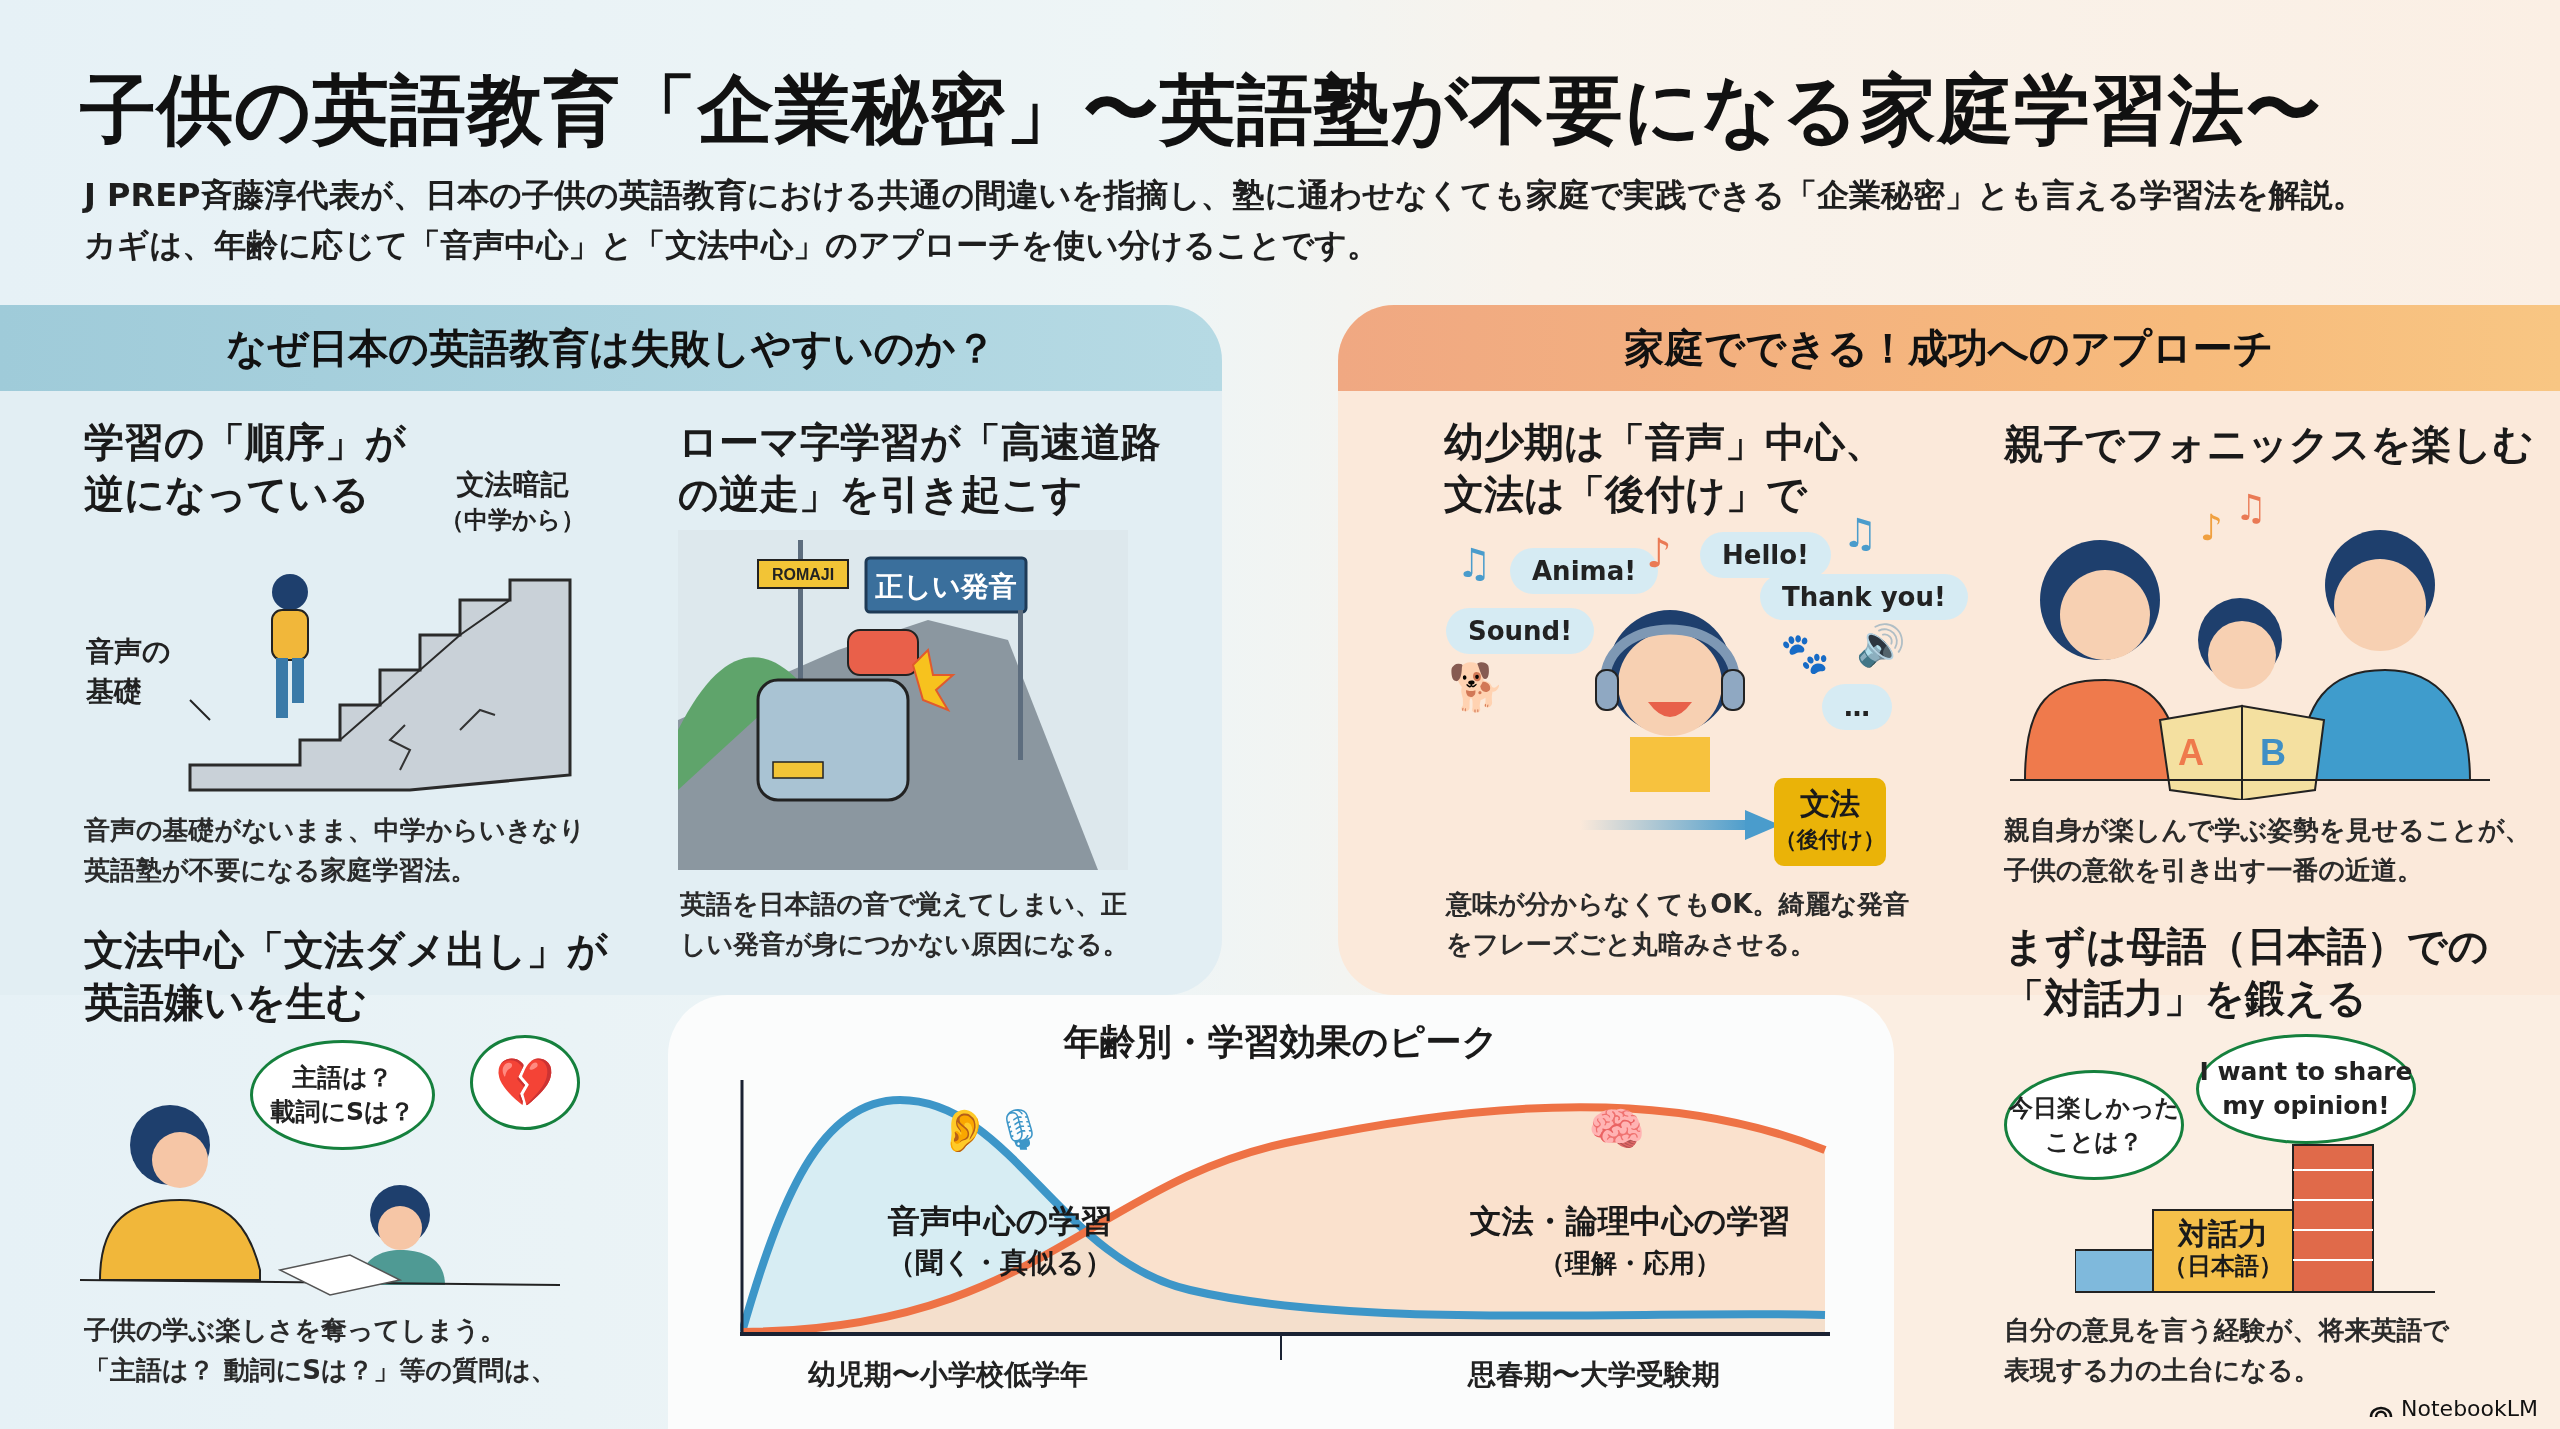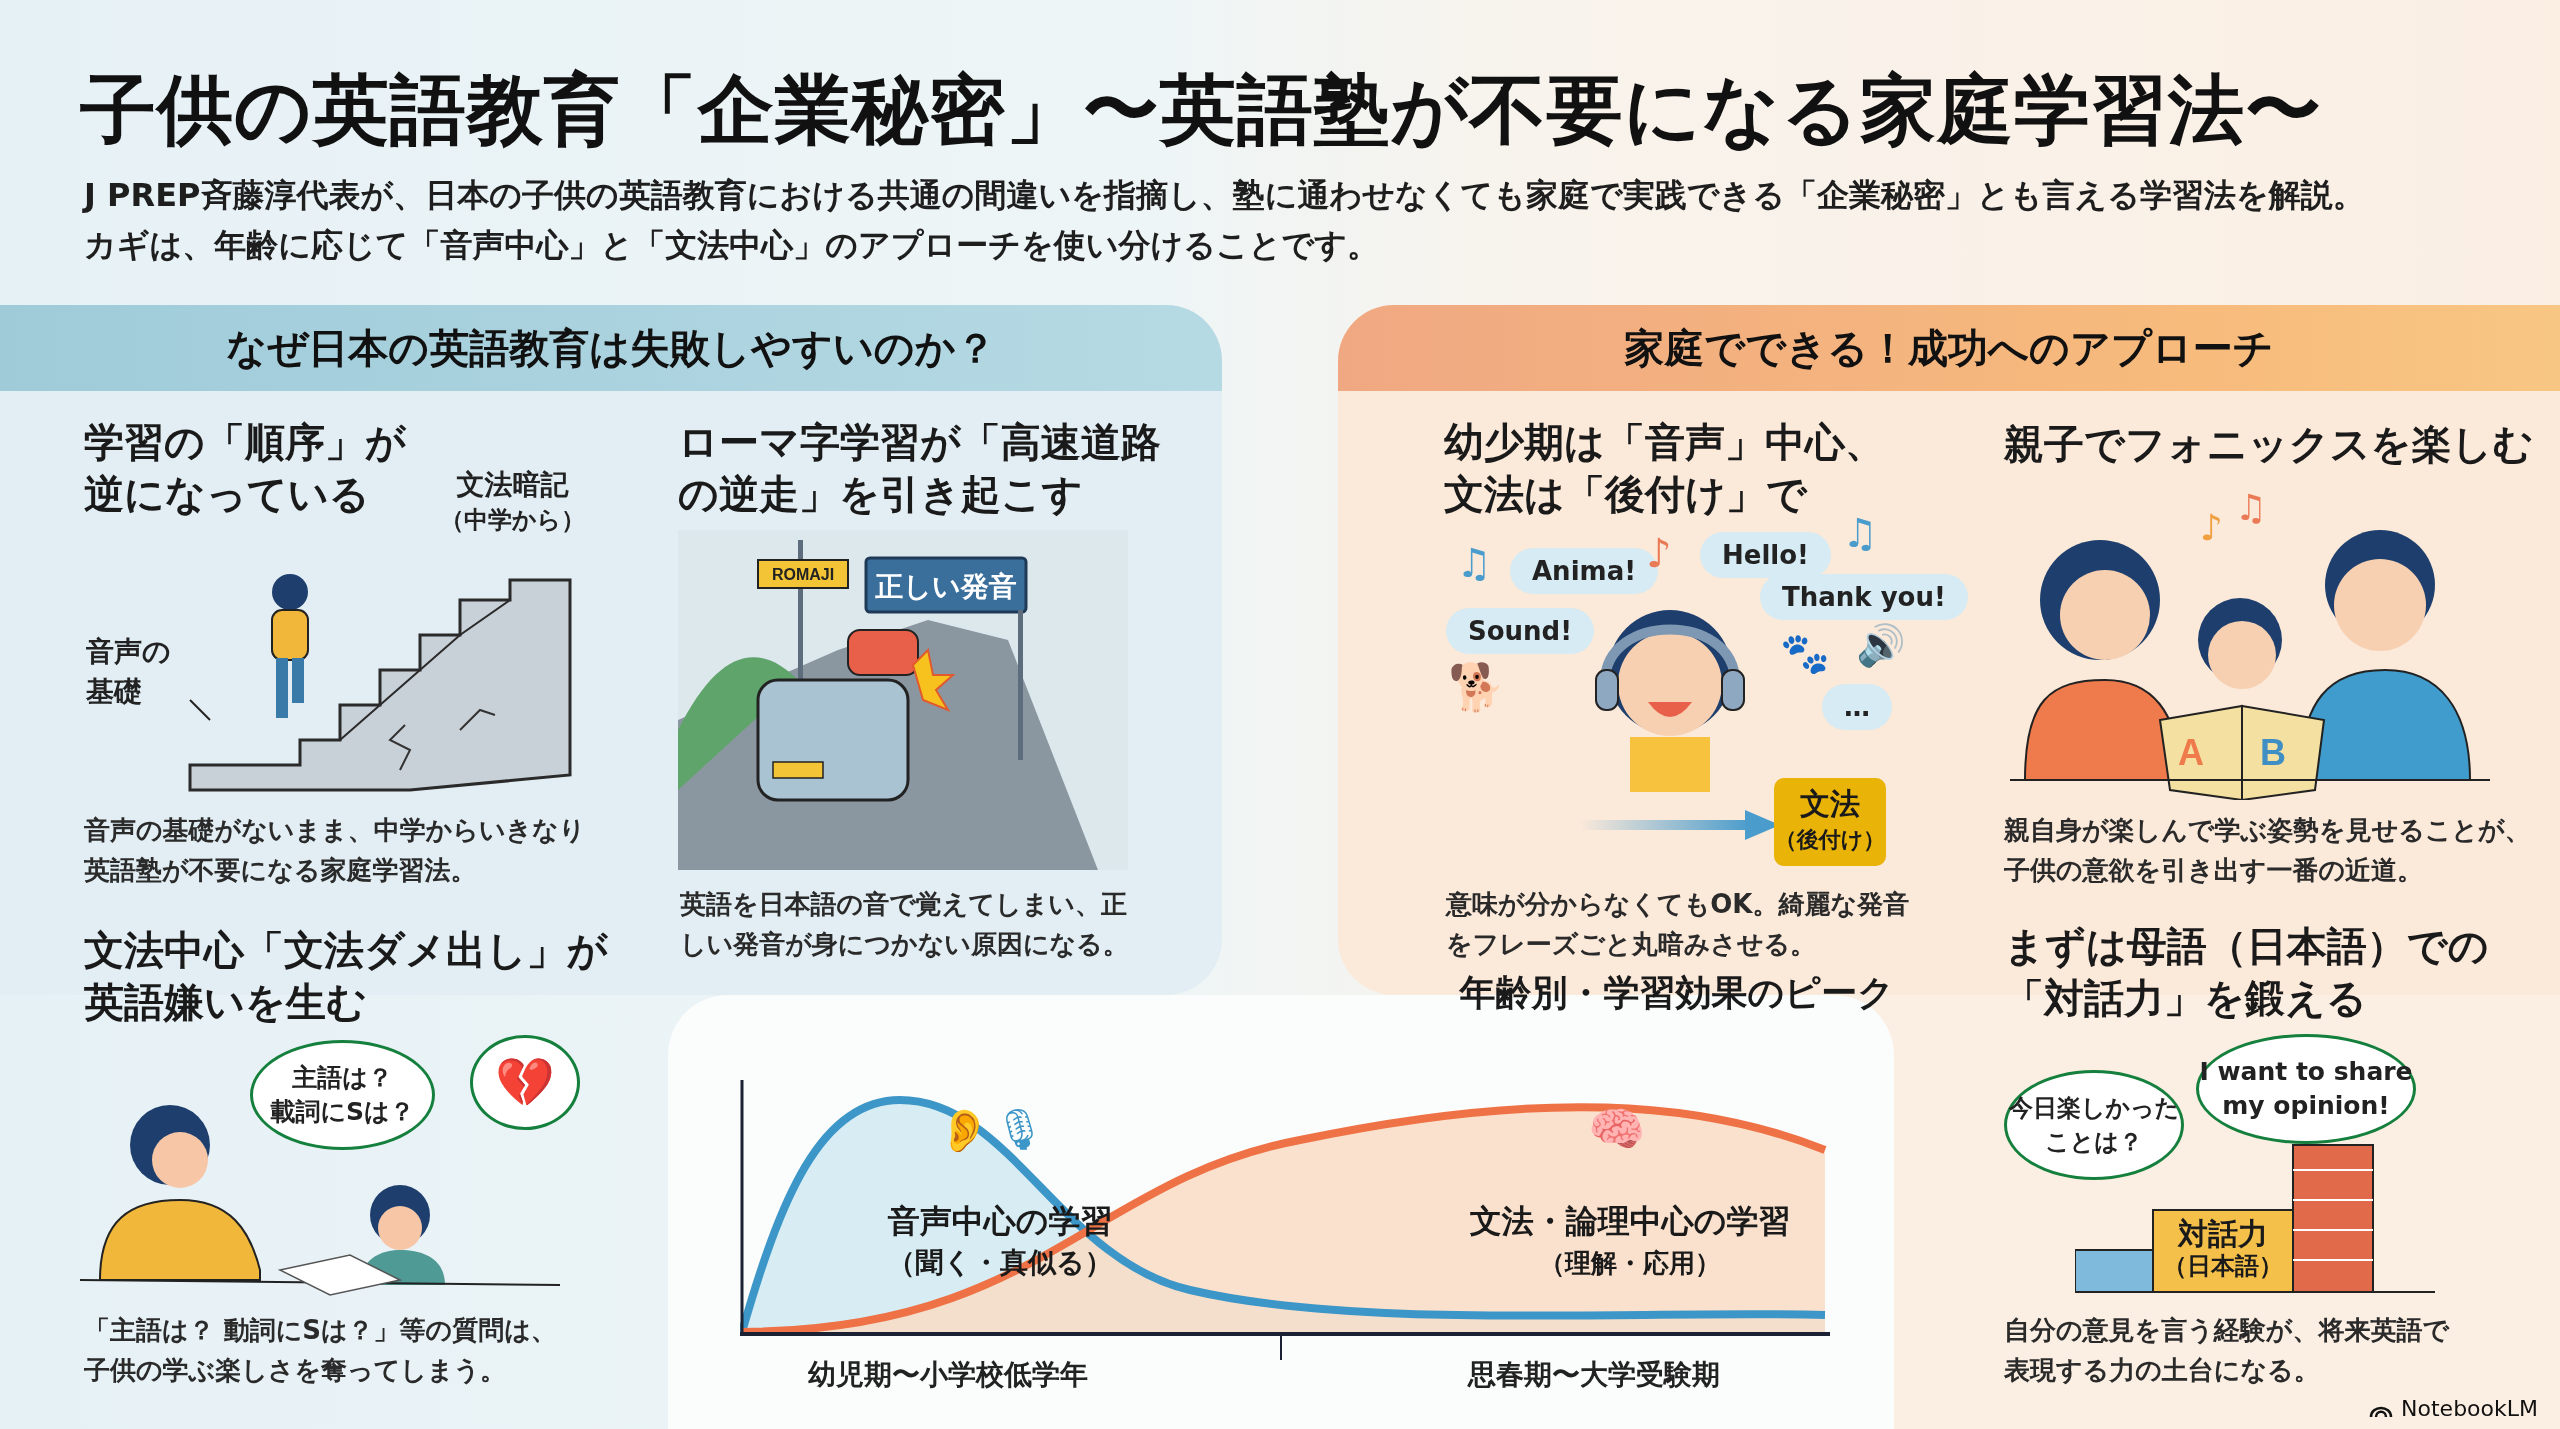--- a/index.html
+++ b/index.html
@@ -103,22 +103,22 @@
   <circle cx="90" cy="55" r="40" fill="#1e3f6d"></circle>
   <circle cx="100" cy="70" r="28" fill="#f6c6a6"></circle>
   <path d="M20,190 C20,130 50,110 100,110 C150,110 170,140 180,180 L180,190 Z" fill="#f1b73a" stroke="#222" stroke-width="2"></path>
   <circle cx="320" cy="125" r="30" fill="#1e3f6d"></circle>
   <circle cx="320" cy="138" r="22" fill="#f6c6a6"></circle>
   <path d="M280,195 C280,170 300,160 320,160 C345,160 365,170 365,195 Z" fill="#4f9a94"></path>
   <line x1="0" y1="190" x2="480" y2="195" stroke="#222" stroke-width="2"></line>
   <polygon points="200,180 270,165 320,190 250,205" fill="#fff" stroke="#555" stroke-width="1.5"></polygon>
 </svg>
 <div class="abs body" style="left:84px;top:1310px">
+  <div>子供の学ぶ楽しさを奪ってしまう。</div>
   <div>「主語は？ 動詞にSは？」等の質問は、</div>
-  <div>子供の学ぶ楽しさを奪ってしまう。</div>
 </div>
 
 <div class="abs h3" style="left:1444px;top:416px">
   <div>幼少期は「音声」中心、</div>
   <div>文法は「後付け」で</div>
 </div>
 <div class="abs bubble" style="left:1510px;top:548px">Anima!</div>
 <div class="abs bubble" style="left:1700px;top:532px">Hello!</div>
 <div class="abs bubble" style="left:1760px;top:574px">Thank you!</div>
 <div class="abs bubble" style="left:1446px;top:608px">Sound!</div>
@@ -201,21 +201,21 @@
 <div class="abs" style="left:2153px;top:1218px;width:140px;text-align:center;font-weight:bold;line-height:32px">
   <div style="font-size:30px">対話力</div>
   <div style="font-size:24px">（日本語）</div>
 </div>
 <div class="abs body" style="left:2004px;top:1310px">
   <div>自分の意見を言う経験が、将来英語で</div>
   <div>表現する力の土台になる。</div>
 </div>
 
 <div class="abs chart-card"></div>
-<div class="abs" style="left:668px;top:969px;width:1226px;text-align:right;font-size:36px;font-weight:bold">年齢別・学習効果のピーク</div>
+<div class="abs" style="left:668px;top:1018px;width:1226px;text-align:center;font-size:36px;font-weight:bold">年齢別・学習効果のピーク</div>
 <svg class="abs" style="left:740px;top:1080px" width="1090" height="280">
   <path d="M2,252 C40,120 80,20 160,20 C270,20 320,180 450,210 C620,250 900,230 1085,235 L1085,252 Z" fill="#d3ebf2" opacity="0.9"></path>
   <path d="M2,252 C300,250 350,100 560,60 C800,10 960,20 1085,70 L1085,252 Z" fill="#f9dcc4" opacity="0.85"></path>
   <path d="M2,252 C40,120 80,20 160,20 C270,20 320,180 450,210 C620,250 900,230 1085,235" fill="none" stroke="#3d96c8" stroke-width="8"></path>
   <path d="M2,252 C300,250 350,100 560,60 C800,10 960,20 1085,70" fill="none" stroke="#ee7245" stroke-width="8"></path>
   <line x1="2" y1="0" x2="2" y2="254" stroke="#1a2233" stroke-width="3"></line>
   <line x1="0" y1="254" x2="1090" y2="254" stroke="#1a2233" stroke-width="4"></line>
   <line x1="541" y1="254" x2="541" y2="280" stroke="#1a2233" stroke-width="2"></line>
 </svg>
 <div class="abs" style="left:938px;top:1106px;font-size:42px">👂</div>

